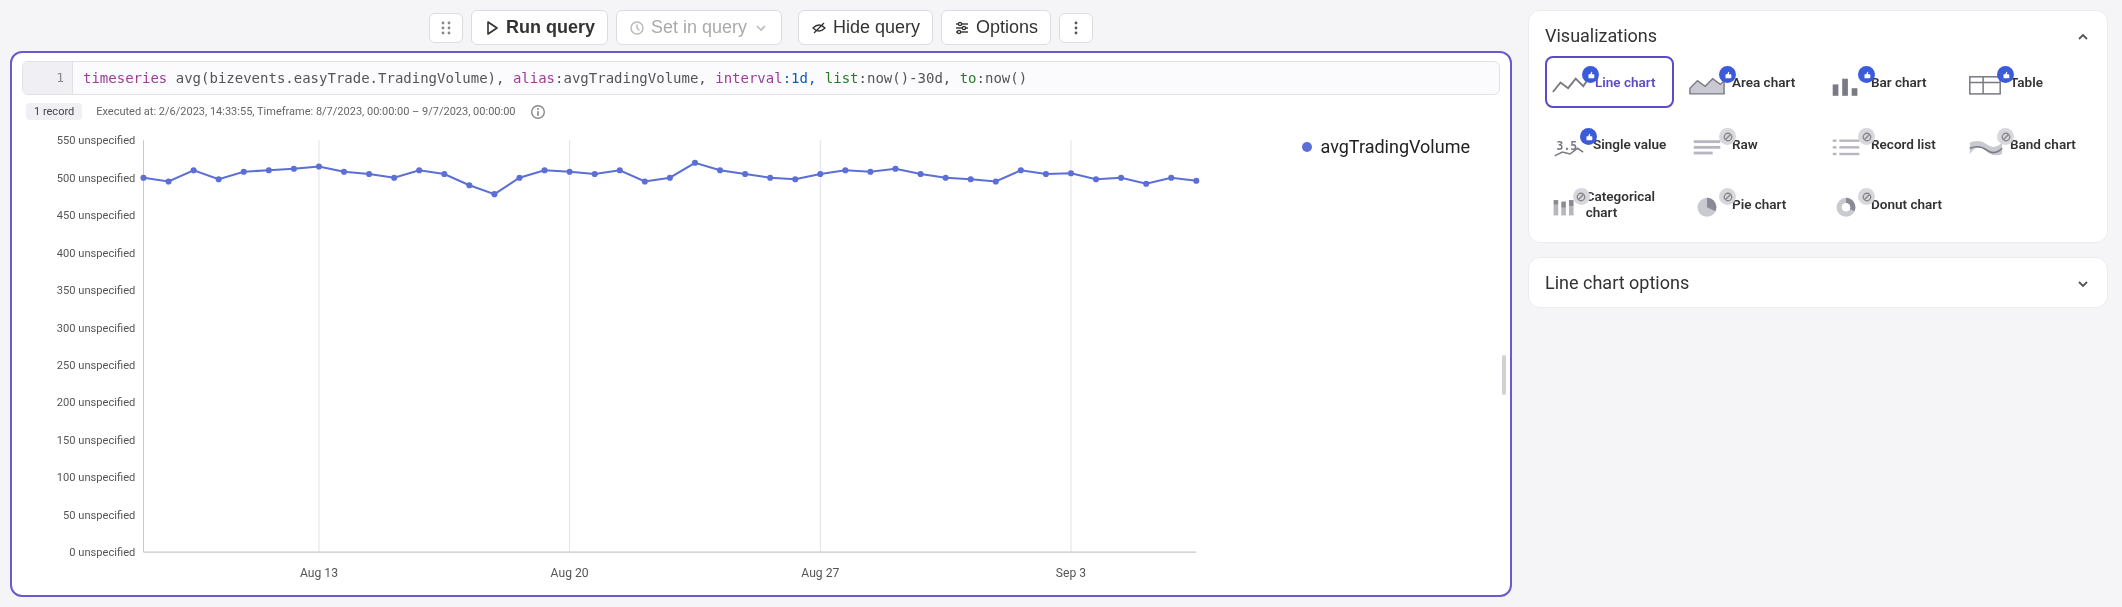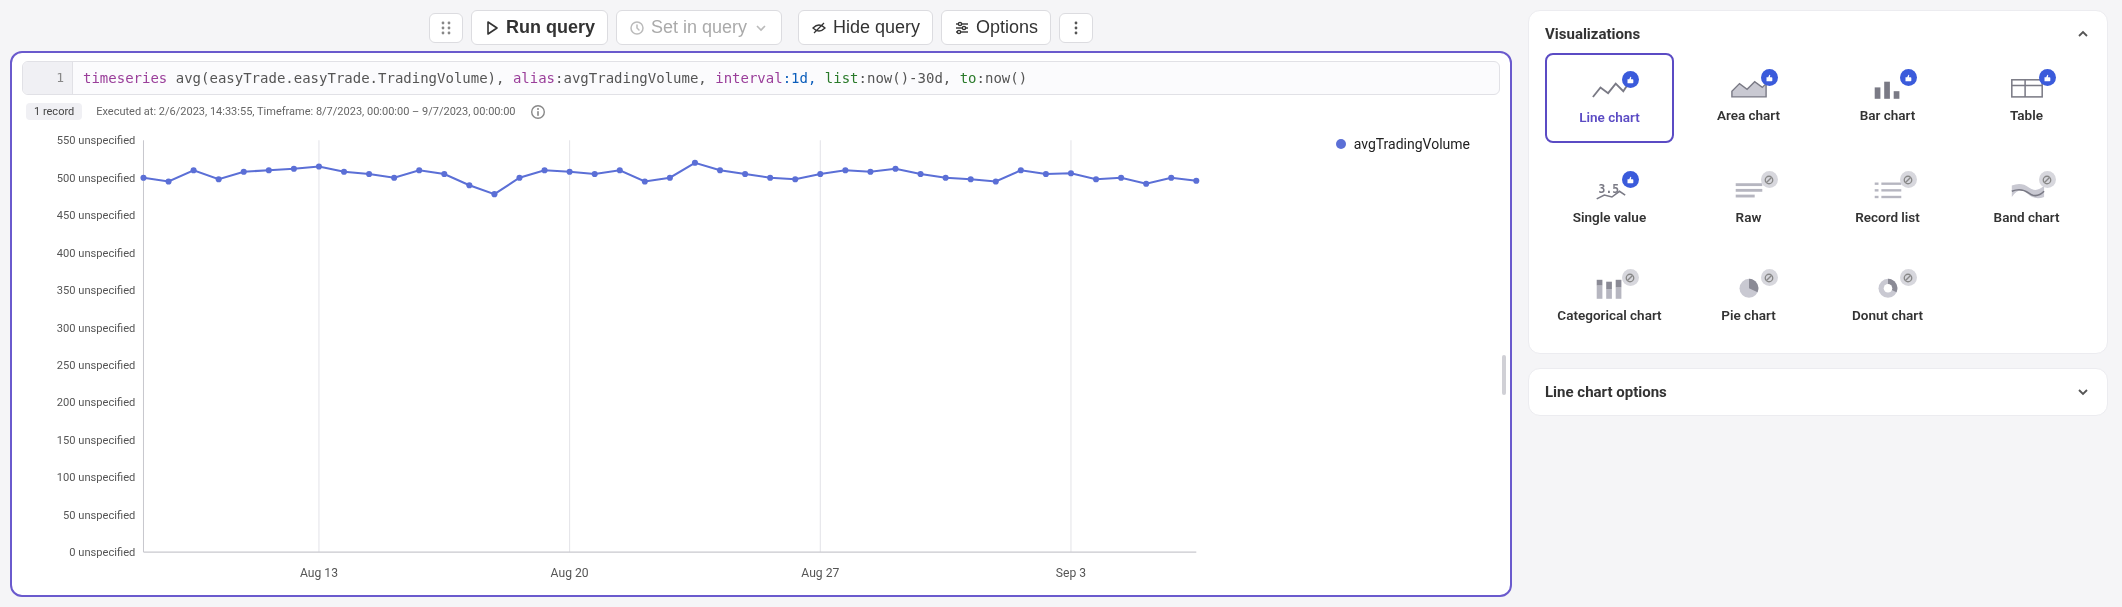--- a/index.html
+++ b/index.html
@@ -112,21 +112,21 @@
     position: relative;
     padding: 4px 0 0 0;
   }
   .legend {
     position: absolute;
     right: 30px;
     top: 10px;
     display: flex;
     align-items: center;
     gap: 8px;
-    font-size: 14px;
+    font-size: 18px;
     color: #222;
   }
   .legend-dot {
     width: 10px; height:10px; border-radius:50%;
     background: #5b6fd6;
   }
   svg.chart { flex:1; }
 
   
   .sidebar {
@@ -139,37 +139,36 @@
   .panel {
     background: #fff;
     border-radius: 12px;
     border: 1px solid #ececf0;
     padding: 14px 16px;
   }
   .panel-head {
     display: flex;
     justify-content: space-between;
     align-items: center;
-    font-weight: 700;
-    font-size: 15px;
+    font-weight: 400;
+    font-size: 18px;
     margin-bottom: 10px;
   }
   .chev { width:16px; height:16px; }
 
   .viz-grid {
     display: grid;
     grid-template-columns: repeat(4, 1fr);
     gap: 12px 10px;
   }
   .viz-item {
     display: flex;
-    flex-direction: column;
     align-items: center;
     gap: 6px;
-    padding: 16px 4px;
+    padding: 8px 4px;
     border-radius: 8px;
     cursor: pointer;
     font-size: 13.5px;
     font-weight: 600;
     color: #333;
     position: relative;
   }
   .viz-item.selected {
     border: 2px solid #5b4bc4;
     color: #5b4bc4;
@@ -276,21 +275,21 @@
               <circle cx="8" cy="13" r="1.4"></circle>
             </g>
           </svg>
       </span>
     </button>
   </div>
 
   <div class="card">
     <div class="query-row">
       <div class="gutter">1</div>
-      <div class="code"><span class="tk-cmd">timeseries</span> <span class="tk-func">avg(easyTrade.easyTrade.TradingVolume),</span> <span class="tk-key">alias</span><span>:avgTradingVolume,</span> <span class="tk-key">interval</span><span class="tk-num">:1d,</span> <span class="tk-kw">list</span><span>:now()-30d,</span> <span class="tk-kw">to</span><span>:now()</span></div>
+      <div class="code"><span class="tk-cmd">timeseries</span> <span class="tk-func">avg(bizevents.easyTrade.TradingVolume),</span> <span class="tk-key">alias</span><span>:avgTradingVolume,</span> <span class="tk-key">interval</span><span class="tk-num">:1d,</span> <span class="tk-kw">list</span><span>:now()-30d,</span> <span class="tk-kw">to</span><span>:now()</span></div>
     </div>
 
     <div class="status">
       <span class="rec-pill">1 record</span>
       <span>Executed at: 2/6/2023, 14:33:55, Timeframe: 8/7/2023, 00:00:00 – 9/7/2023, 00:00:00</span>
       <span class="tb-icon">
         <svg viewBox="0 0 16 16">
             <circle cx="8" cy="8" r="6.3" fill="none" stroke="#888" stroke-width="1.4"></circle>
             <circle cx="8" cy="5" r="1" fill="#888"></circle>
             <rect x="7.2" y="7" width="1.6" height="5" rx="0.8" fill="#888"></rect>

